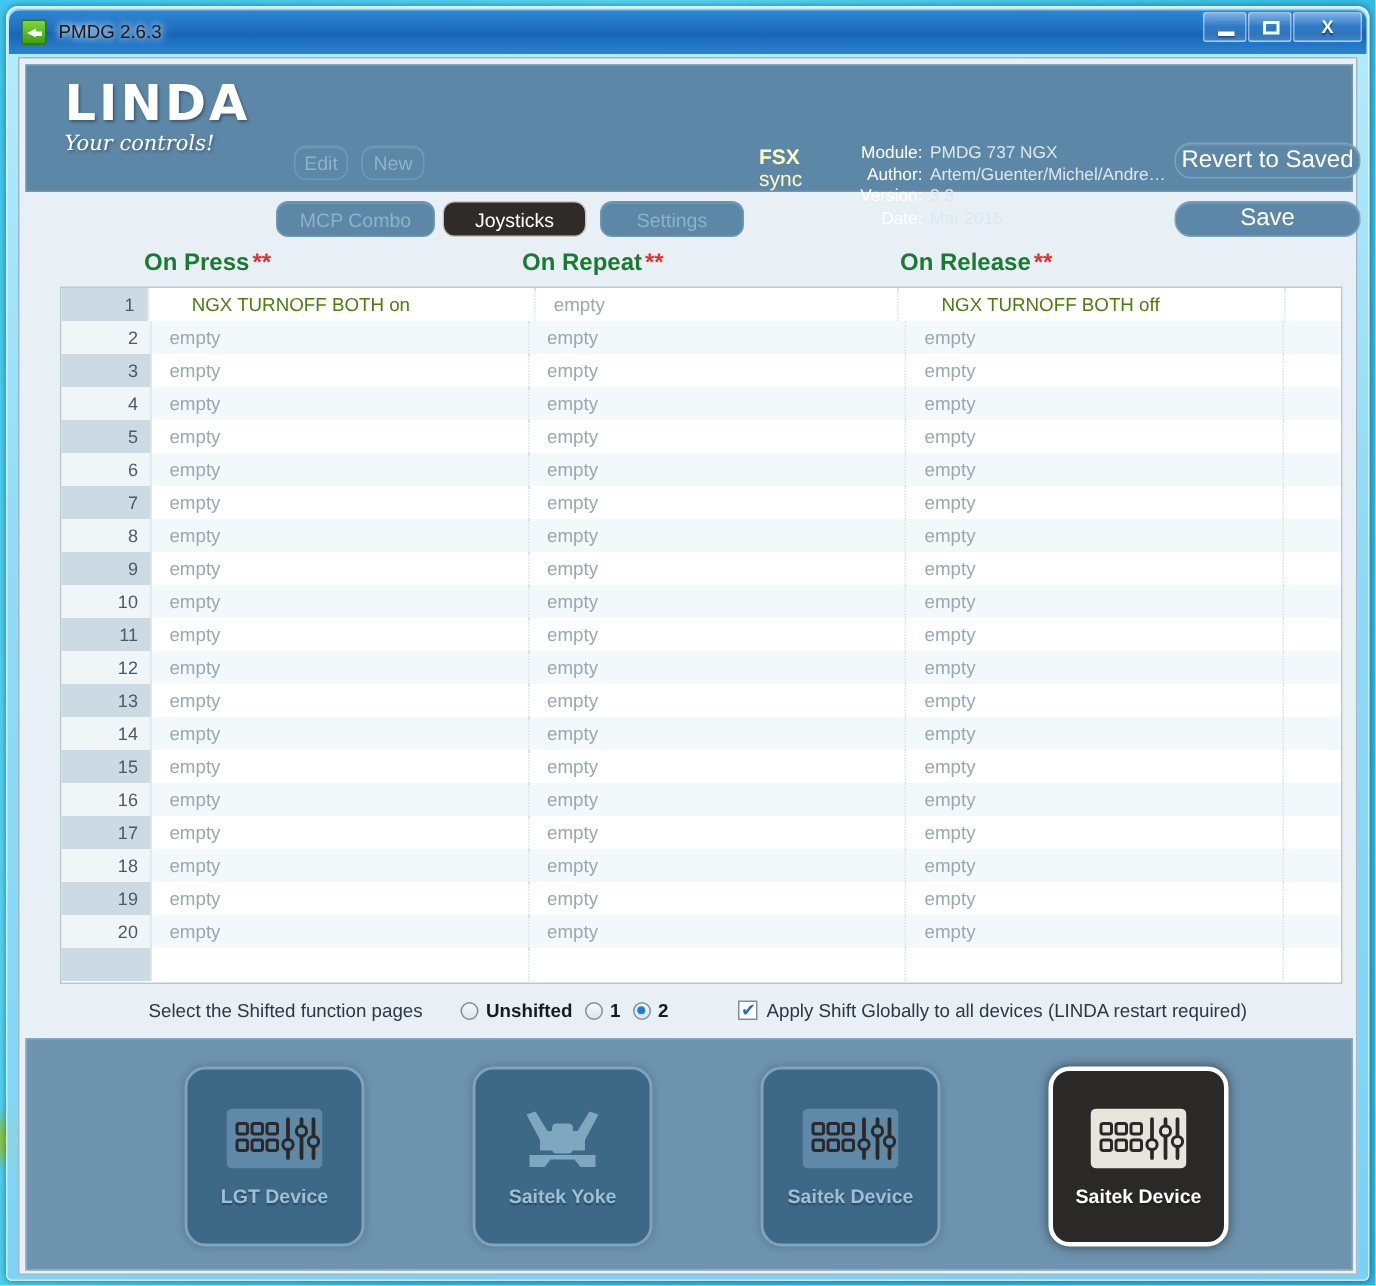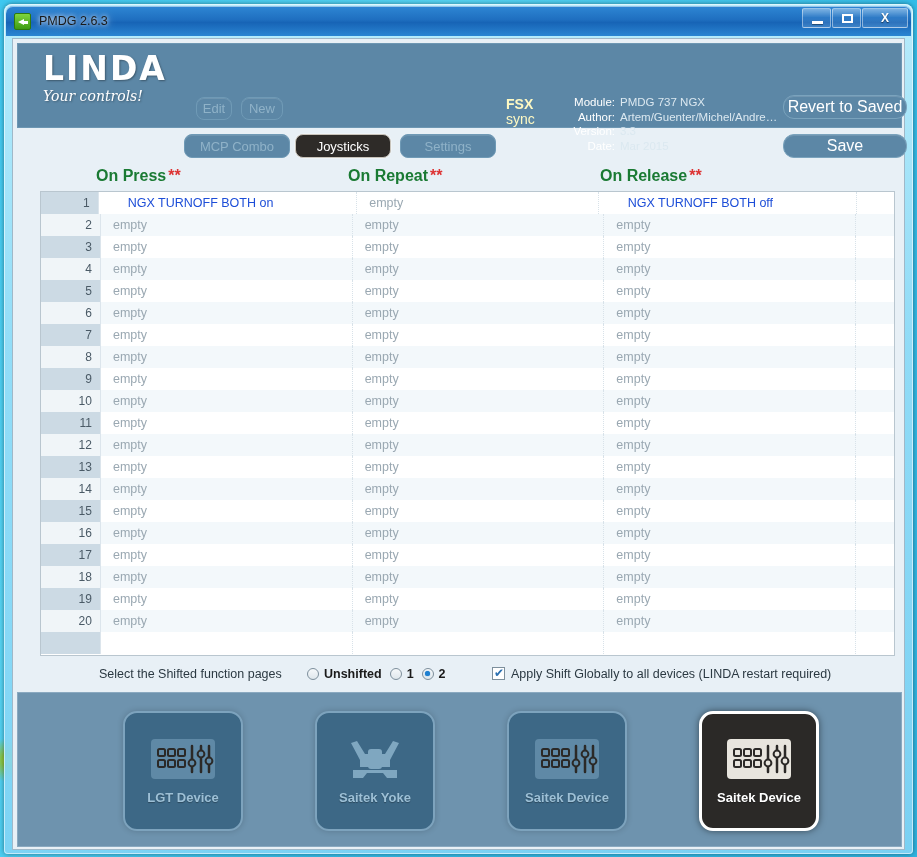--- a/index.html
+++ b/index.html
@@ -158,21 +158,21 @@
     width:60px; height:22px; display:flex; align-items:center; justify-content:flex-end;
     padding-right:8px; color:#4a5a66; font-size:12px;
     border-right:1px solid #dce5ec;
   }
   .row.numdark .cell-num { background:#ccdae4; }
   .row.numlight .cell-num { background:#f0f5f8; }
   .cell {
     height:22px; display:flex; align-items:center; padding-left:12px;
     border-right:1px dotted #d8e2e9; color:#9aa8b2; overflow:hidden; white-space:nowrap;
   }
-  .cell.filled { color:#1d4ed8;margin-left:17px; }
+  .cell.filled { color:#4d7c0f;margin-left:17px; }
   .c1 { width:252px; }
   .c2 { width:252px; }
   .c3 { width:252px; }
   .c4 { width:38px; border-right:none; }
   .row.blank { height:22px; }
   .row.blank .cell { color:transparent; }
 
   
   #shiftbar {
     position:absolute; left:4px; top:622px; width:885px; height:25px;

